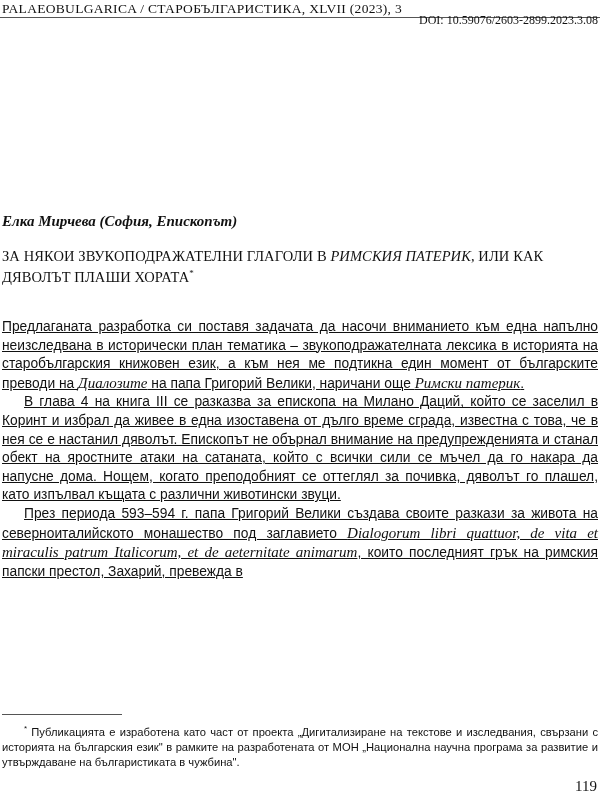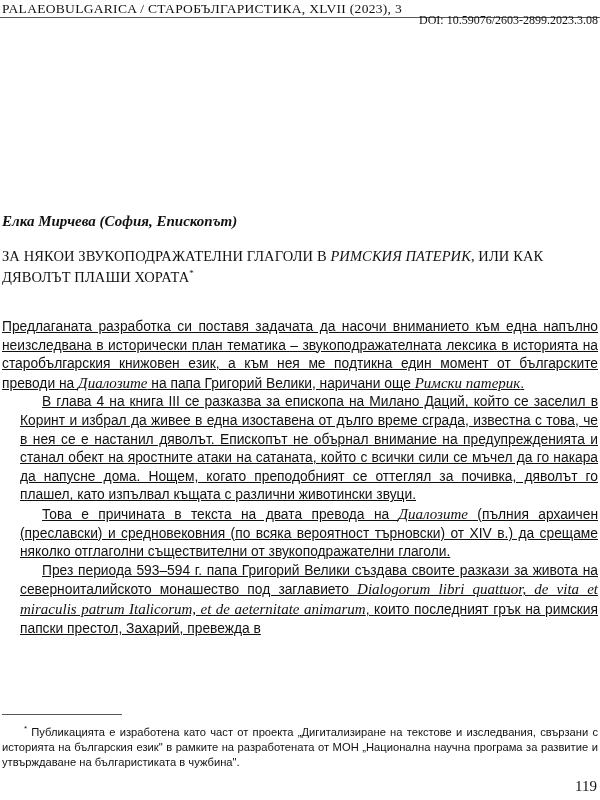--- a/index.html
+++ b/index.html
@@ -6,21 +6,21 @@
   body { width: 600px; height: 800px; position: relative; overflow: hidden; color: #111; font-family: "Liberation Serif", serif; }
   .header { position: absolute; left: 0; top: 0; width: 600px; }
   .journal { position: absolute; left: 2px; top: 1px; font-size: 13.5px; letter-spacing: 0.3px; white-space: nowrap; font-family: "Liberation Serif", serif; }
   .hrule { position: absolute; left: 0; top: 17px; width: 600px; height: 1px; background: #555; }
   .doi { position: absolute; right: 2px; top: 13px; font-size: 12px; white-space: nowrap; }
   .author { position: absolute; left: 2px; top: 213px; font-size: 15px; font-style: italic; font-weight: bold; white-space: nowrap; }
   .title { position: absolute; left: 2px; top: 248px; width: 596px; font-size: 14.5px; line-height: 17px; letter-spacing: 0.1px; }
   .title i { font-style: italic; }
   .body { position: absolute; left: 2px; top: 318px; width: 596px; font-family: "Liberation Sans", sans-serif; font-size: 13.8px; line-height: 18.6px; text-align: justify; }
   .body p { margin: 0; text-decoration: underline; }
-  .body p.ind { text-indent: 22px; margin-left: 18px; }
+  .body p.ind { text-indent: 22px; }
   .body i { font-family: "Liberation Serif", serif; font-size: 15px; }
   .fn-rule { position: absolute; left: 2px; top: 714px; width: 120px; height: 1px; background: #555; }
   .footnote { position: absolute; left: 2px; top: 721px; width: 596px; font-family: "Liberation Sans", sans-serif; font-size: 11.2px; line-height: 15.2px; text-align: justify; }
   .footnote p { margin: 0; text-indent: 22px; }
   .pageno { position: absolute; right: 3px; top: 778px; font-size: 15px; margin-left: 24px; }
 </style>
 </head>
 <body>
 
 <div class="header">
@@ -29,21 +29,20 @@
   <div class="doi">DOI: 10.59076/2603-2899.2023.3.08</div>
 </div>
 
 <div class="author">Елка Мирчева (София, Епископът)</div>
 
 <div class="title"><span>ЗА НЯКОИ ЗВУКОПОДРАЖАТЕЛНИ ГЛАГОЛИ В </span><i>РИМСКИЯ ПАТЕРИК</i><span>, ИЛИ КАК ДЯВОЛЪТ ПЛАШИ ХОРАТА</span><sup style="font-size:9px;">*</sup></div>
 
 <div class="body">
   <p><span>Предлаганата разработка си поставя задачата да насочи вниманието към една напълно неизследвана в исторически план тематика – звукоподражателната лексика в историята на старобългарския книжовен език, а към нея ме подтикна един момент от българските преводи на </span><i>Диалозите</i><span> на папа Григорий Велики, наричани още </span><i>Римски патерик</i><span>.</span></p>
   <p class="ind">В глава 4 на книга III се разказва за епископа на Милано Даций, който се заселил в Коринт и избрал да живее в една изоставена от дълго време сграда, известна с това, че в нея се е настанил дяволът. Епископът не обърнал внимание на предупрежденията и станал обект на яростните атаки на сатаната, който с всички сили се мъчел да го накара да напусне дома. Нощем, когато преподобният се оттеглял за почивка, дяволът го плашел, като изпълвал къщата с различни животински звуци.</p>
-  <p class="ind"><span>Това е причината в текста на двата превода на </span><i>Диалозите</i><span> (пълния архаичен (преславски) и средновековния (по всяка вероятност търновски) от XIV в.) да срещаме няколко отглаголни съществителни от звукоподражателни глаголи.</span></p>
   <p class="ind"><span>През периода 593–594 г. папа Григорий Велики създава своите разкази за живота на северноиталийското монашество под заглавието </span><i>Dialogorum libri quattuor, de vita et miraculis patrum Italicorum, et de aeternitate animarum</i><span>, които последният грък на римския папски престол, Захарий, превежда в</span></p>
 </div>
 
 <div class="fn-rule"></div>
 <div class="footnote">
   <p><sup style="font-size:8px;">*</sup><span> Публикацията е изработена като част от проекта „Дигитализиране на текстове и изследвания, свързани с историята на българския език" в рамките на разработената от МОН „Национална научна програма за развитие и утвърждаване на българистиката в чужбина".</span></p>
 </div>
 
 <div class="pageno">119</div>
 

